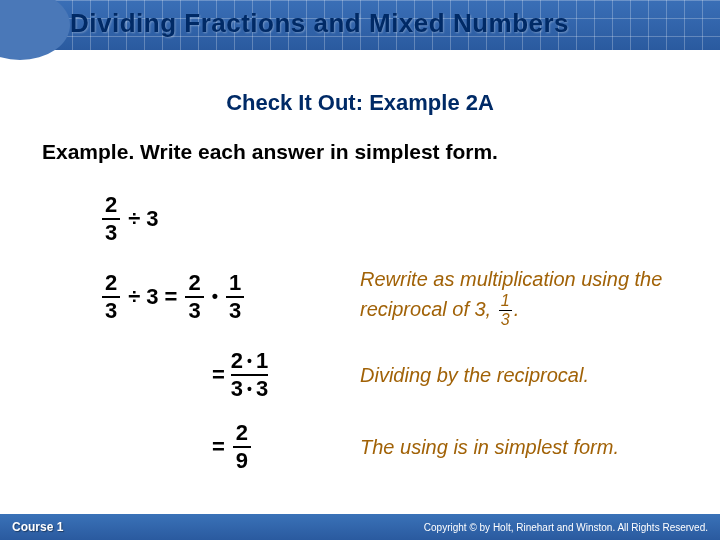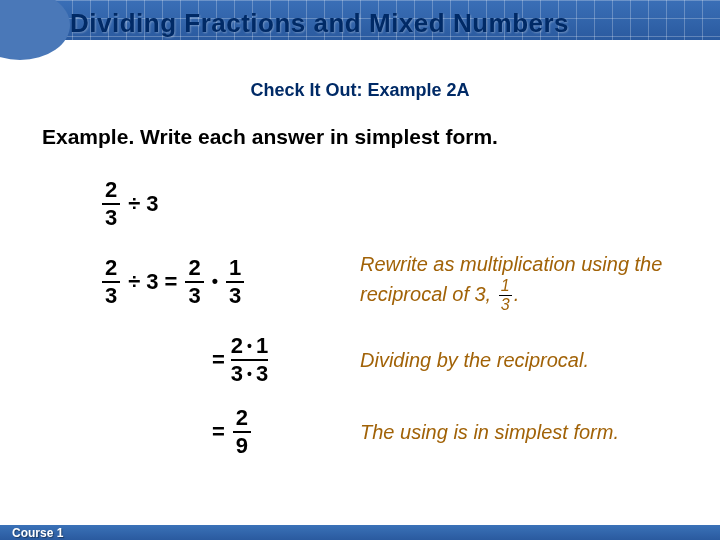--- a/index.html
+++ b/index.html
@@ -1,39 +1,39 @@
 <!DOCTYPE html>
 <html><head>
 <meta charset="utf-8">
 <style>
   * { margin: 0; padding: 0; box-sizing: border-box; }
   body { width: 720px; height: 540px; font-family: Verdana, Arial, sans-serif; background: #fff; position: relative; overflow: hidden; }
-  .header { height: 40px; background: linear-gradient(#3a6fb7, #2a5a9f); position: relative; }
+  .header { height: 50px; background: linear-gradient(#3a6fb7, #2a5a9f); position: relative; }
   .grid { position: absolute; inset: 0; background-image:
     linear-gradient(to right, rgba(255,255,255,0.25) 1px, transparent 1px),
     linear-gradient(to bottom, rgba(255,255,255,0.25) 1px, transparent 1px);
     background-size: 18px 18px; }
   .section-bubble { position: absolute; left: -30px; top: -10px; width: 100px; height: 70px; background: #4a78b8; border-radius: 50%; }
   .header-title { position: absolute; left: 70px; top: 8px; font-size: 26px; font-weight: bold; color: #002a66; text-shadow: 1px 1px 2px rgba(255,255,255,0.3); letter-spacing: 0.5px; }
-  .check-title { text-align: center; margin-top: 40px; font-size: 18px; font-weight: bold; color: #002a66; }
+  .check-title { text-align: center; margin-top: 40px; font-size: 22px; font-weight: bold; color: #002a66; }
   .instruction { margin: 24px 0 0 42px; font-size: 21px; font-weight: bold; color: #000; }
   .work { margin: 30px 0 0 100px; }
   .row { display: flex; align-items: center; margin-bottom: 22px; }
   .mathcol { width: 260px; display: flex; align-items: center; font-size: 22px; font-weight: bold; }
   .frac { display: inline-flex; flex-direction: column; align-items: center; line-height: 1; margin: 0 2px; }
   .frac .num { padding: 0 3px 2px; }
   .frac .den { border-top: 2px solid #000; padding: 2px 3px 0; }
   .op { margin: 0 6px; }
   .dot { margin: 0 6px; font-size: 18px; position: relative; top: -1px; }
   .explain { font-size: 20px; font-style: italic; color: #a16207; line-height: 1.35; max-width: 350px; }
   .explain .ifrac { display: inline-flex; flex-direction: column; align-items: center; font-style: italic; line-height: 1; vertical-align: middle; margin: 0 2px; }
   .explain .ifrac .n { font-size: 16px; padding: 0 2px 1px; }
   .explain .ifrac .d { font-size: 16px; border-top: 1.5px solid #000; padding: 1px 2px 0; }
   .indent-eq { width: 260px; display: flex; align-items: center; font-size: 22px; font-weight: bold; padding-left: 106px; }
-  .footer { position: absolute; bottom: 0; left: 0; right: 0; height: 15px; background: linear-gradient(#3a72b8, #2a5a9f); display: flex; align-items: center; justify-content: space-between; padding: 0 12px; font-size: 12px; color: #fff; }
+  .footer { position: absolute; bottom: 0; left: 0; right: 0; height: 26px; background: linear-gradient(#3a72b8, #2a5a9f); display: flex; align-items: center; justify-content: space-between; padding: 0 12px; font-size: 12px; color: #fff; }
   .footer .course { font-weight: bold; text-shadow: 1px 1px 1px rgba(0,0,0,0.4); }
   .footer .copy { font-size: 10px; }
   .fracline { display: inline-flex; flex-direction: column; align-items: center; line-height: 1; }
   .fracline .top, .fracline .bot { display: flex; align-items: center; }
   .fracline .bot { border-top: 2px solid #000; padding-top: 2px; margin-top: 2px; }
   .sdot { font-size: 14px; margin: 0 4px; }
 </style>
 </head>
 <body>
 
@@ -114,13 +114,14 @@
         <span class="den">9</span>
       </span>
     </div>
     <div class="explain">The using is in simplest form.</div>
   </div>
 
 </div>
 
 <div class="footer">
   <span class="course">Course 1</span>
+  <span class="copy">Copyright © by Holt, Rinehart and Winston. All Rights Reserved.</span>
 </div>
 
 </body></html>

